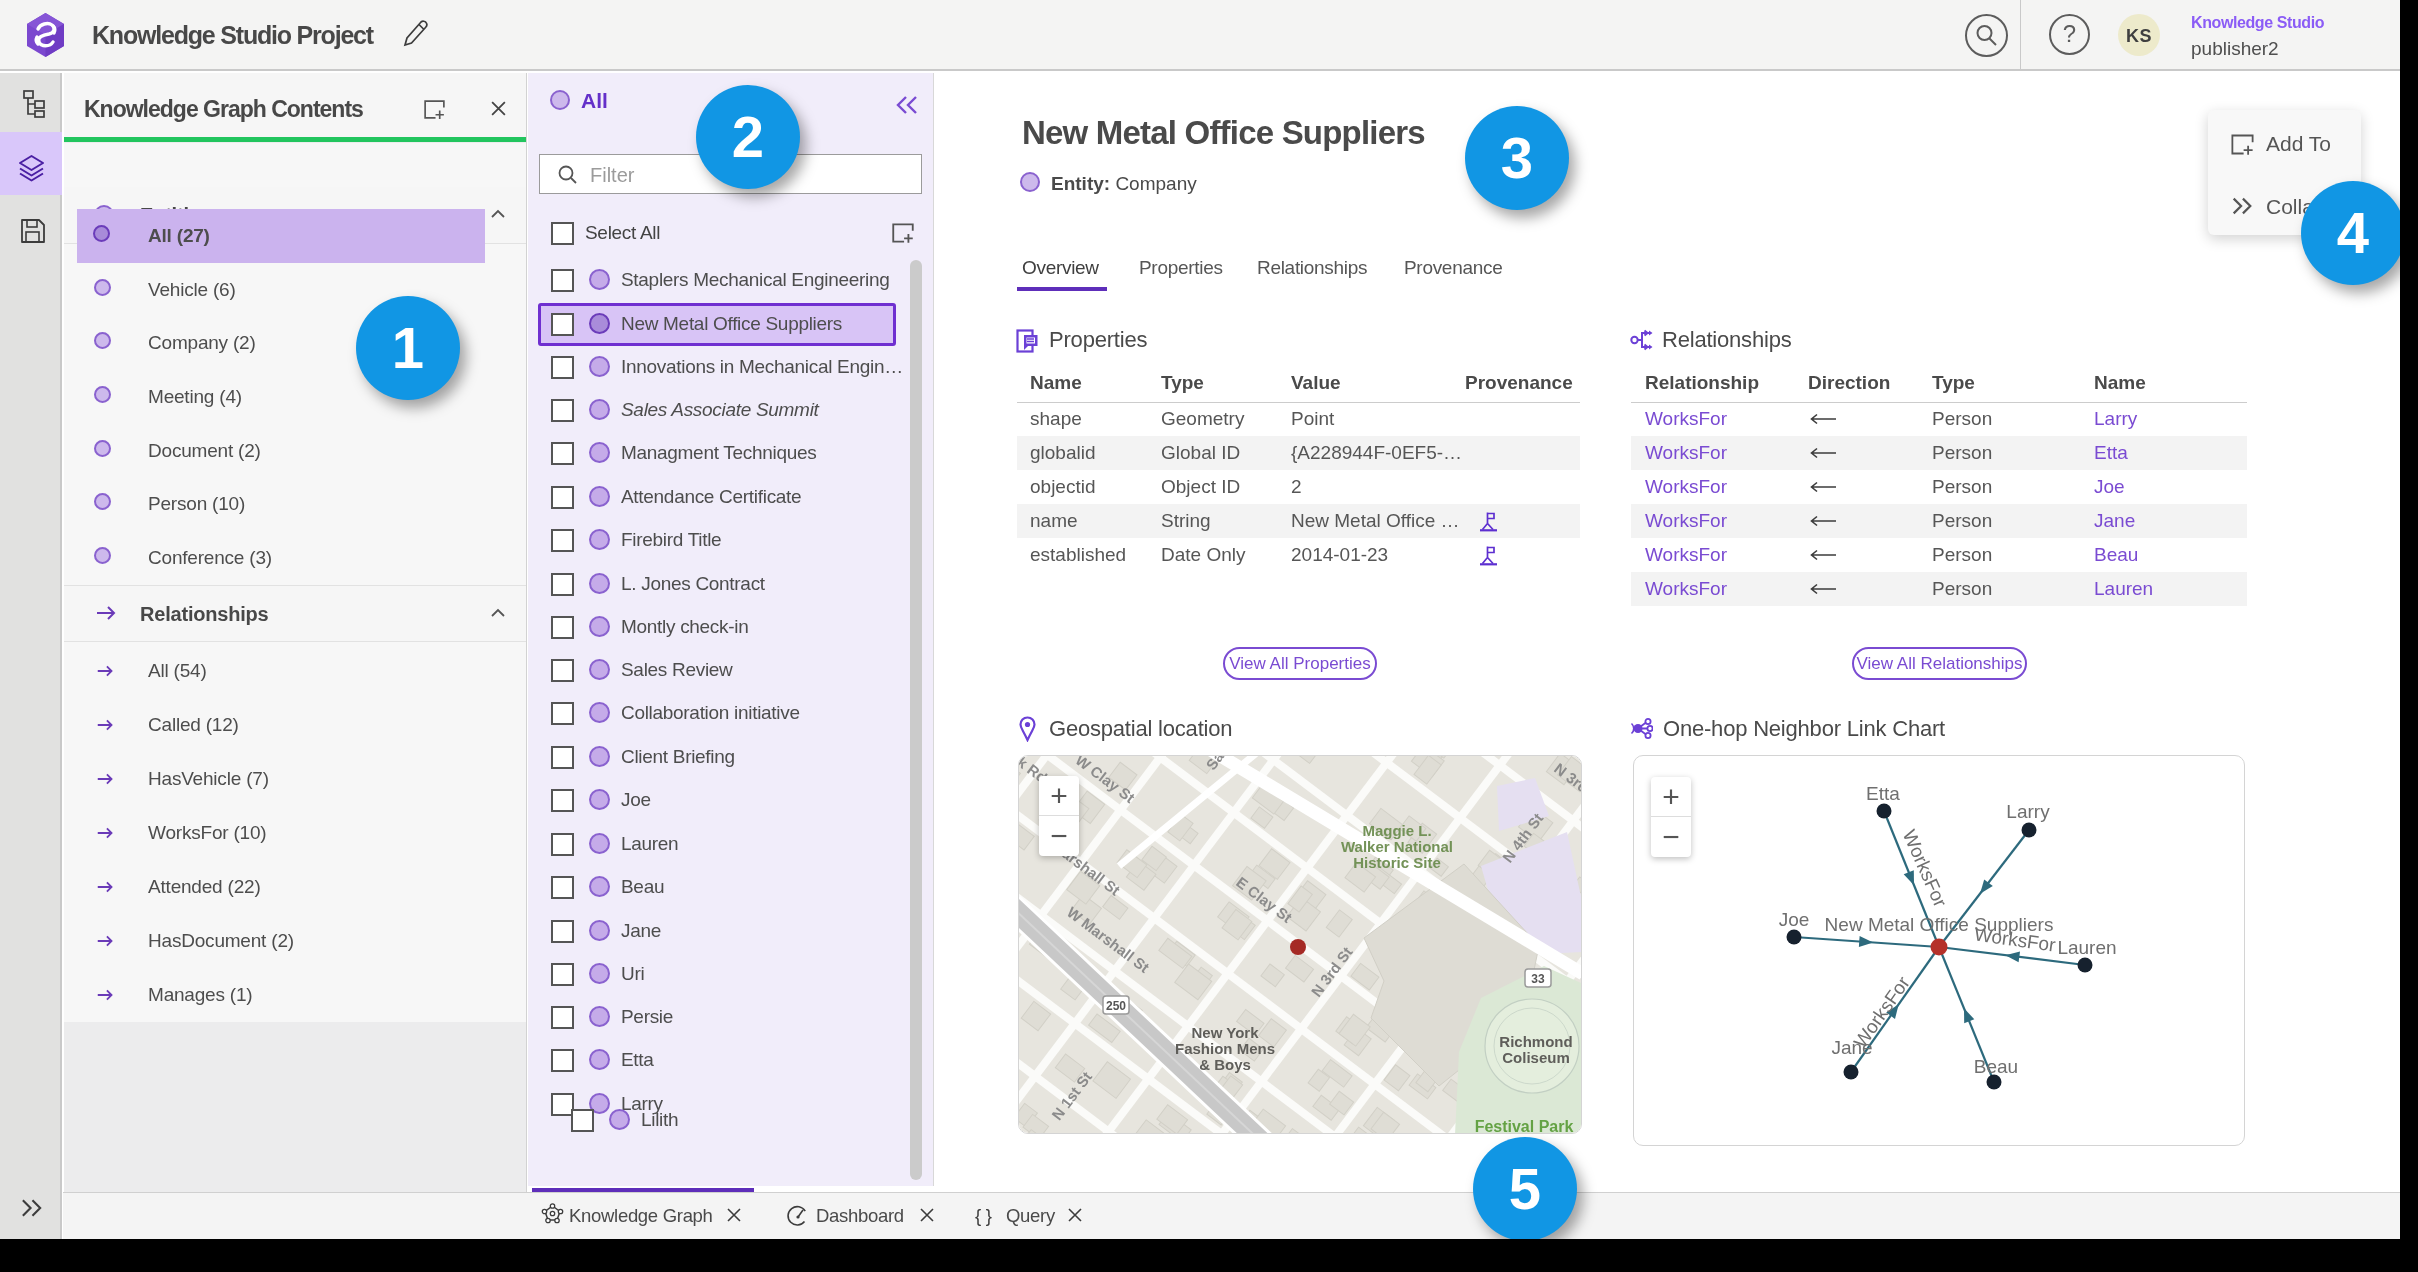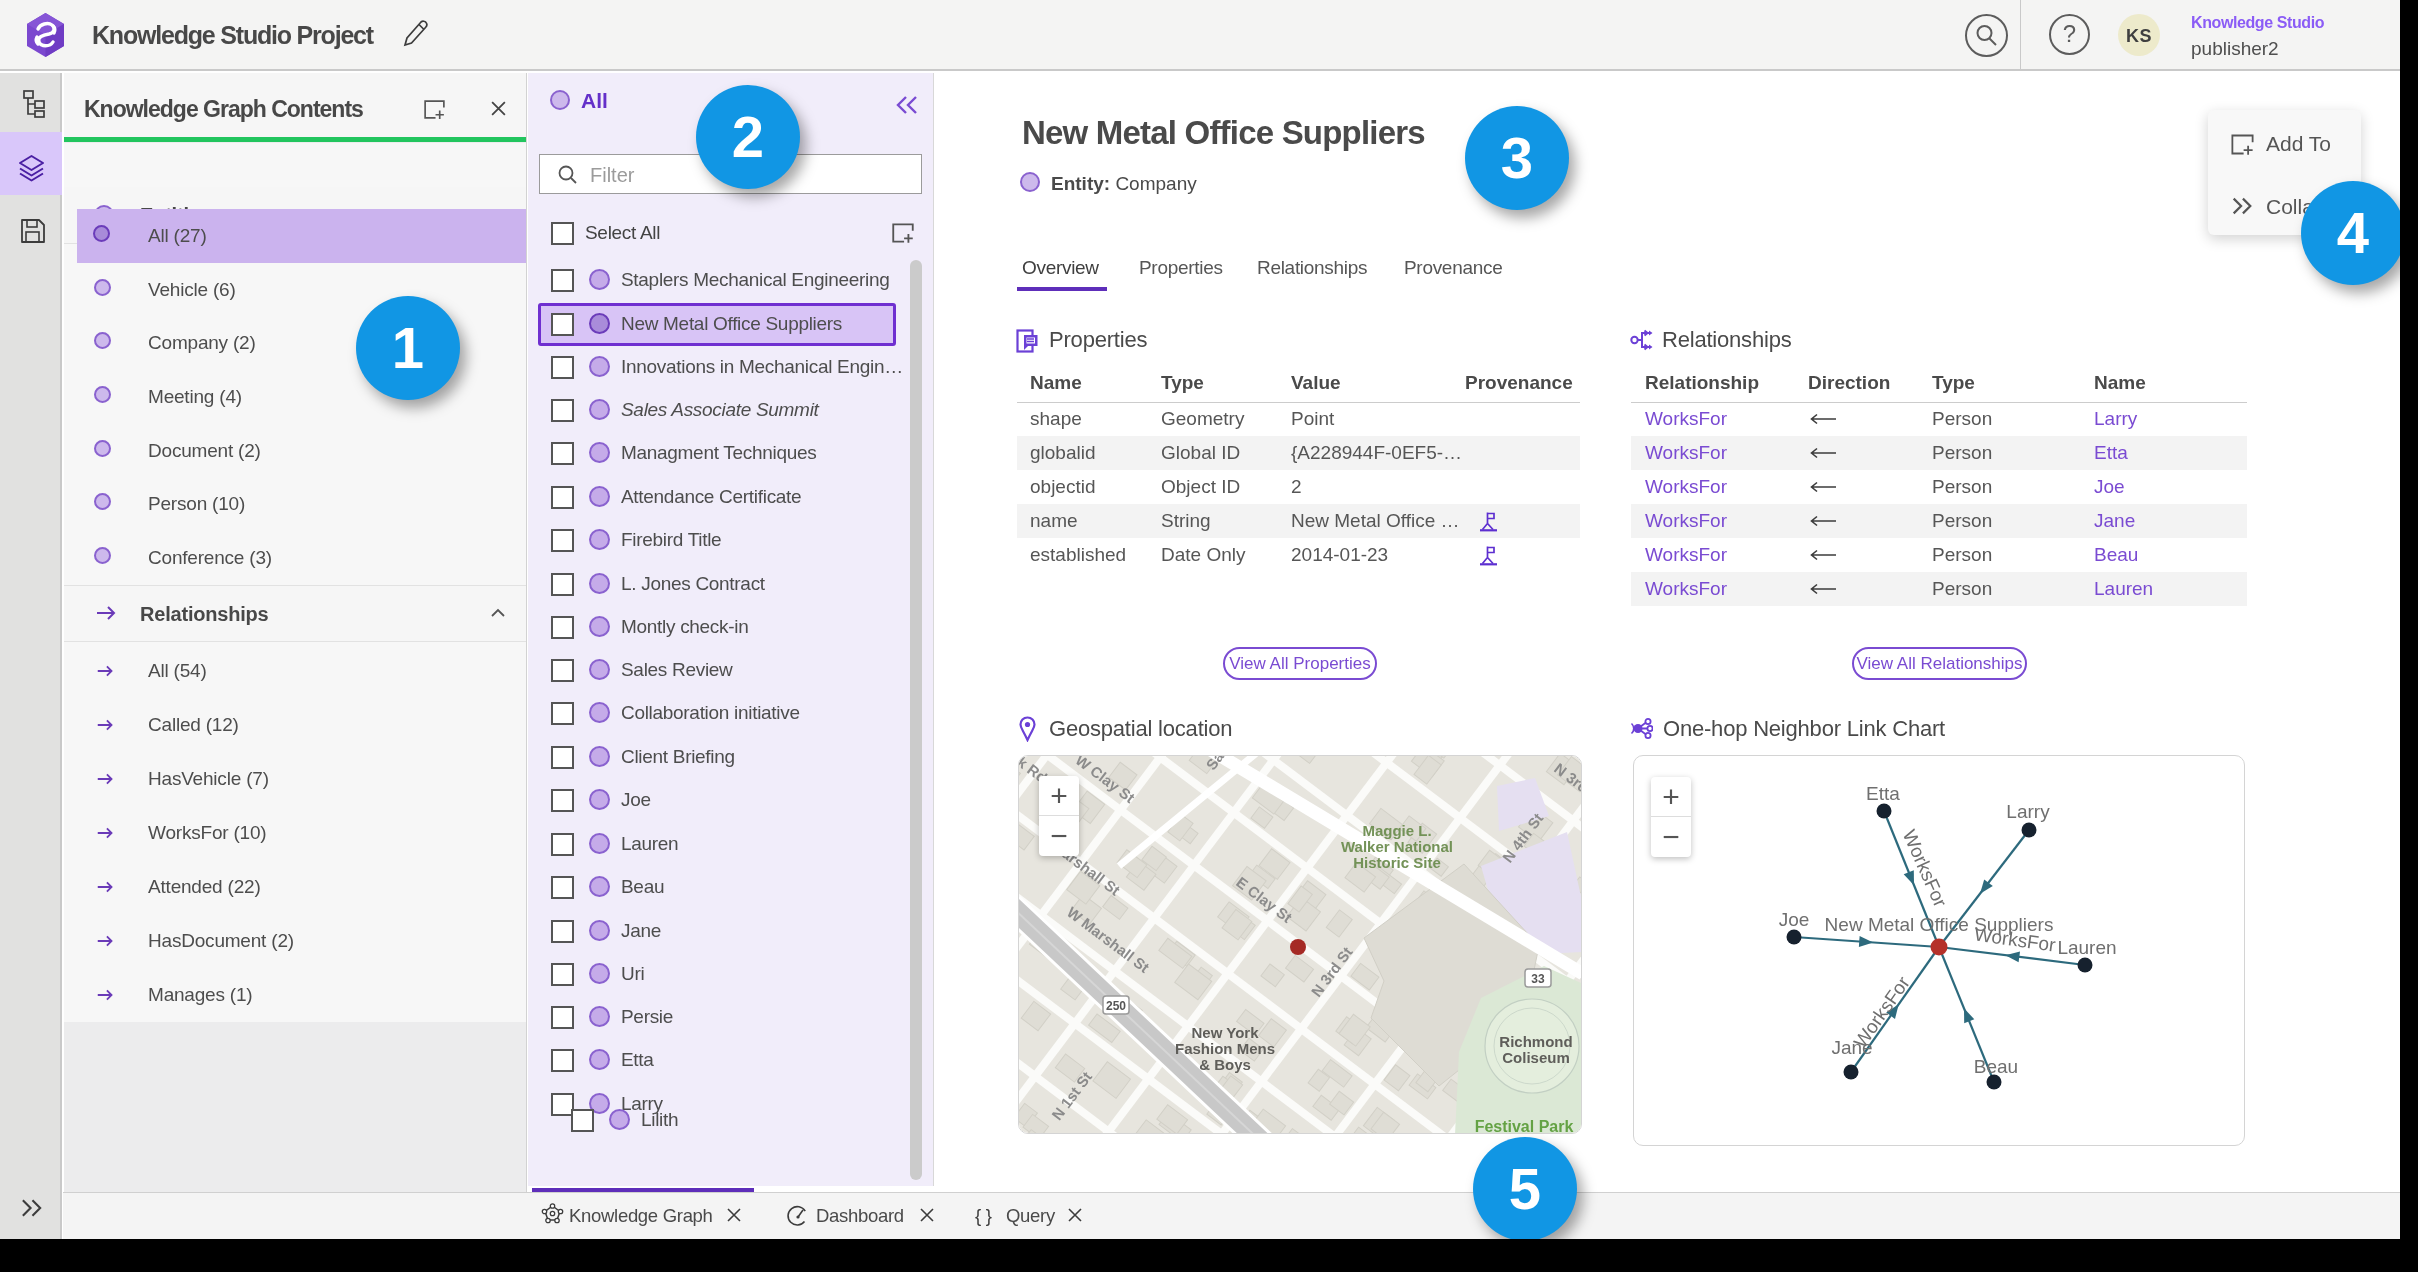--- a/index.html
+++ b/index.html
@@ -16,21 +16,21 @@
 #railsel { position:absolute; left:0; top:59px; width:62px; height:63px; background:#d9c7fa; }
 
 #p1 { position:absolute; left:64px; top:73px; width:463px; height:1166px; background:#ececed; border-right:1px solid #d2d2d2; }
 #p1head { position:absolute; left:0; top:0; width:462px; height:69px; background:#f6f6f6; border-bottom:5px solid #22c55e; }
 #p1head .t { position:absolute; left:20px; top:23px; font-size:23px; font-weight:700; letter-spacing:-1px; color:#484848; }
 #p1body { position:absolute; left:0px; top:70px; width:462px; height:879px; background:#f7f7f7; }
 .grow { position:absolute; left:0; width:462px; height:57px; background:#f6f6f6; border-bottom:1px solid #e2e2e2; }
 .grow .gt { position:absolute; left:76px; top:17px; font-size:20px; font-weight:700; letter-spacing:-0.2px; color:#484848; }
 .irow { position:absolute; left:0; width:462px; height:54px; }
 .irow .it { position:absolute; left:84px; top:16px; font-size:19px; letter-spacing:-0.2px; color:#4d4d4d; }
-.irow.sel { background:#cbb3ee; left:13px; width:449px; } .irow.sel .it { left:71px; } .irow.sel .dot { left:16px; }
+.irow.sel { background:#cbb3ee; left:13px; width:408px;font-weight:bold; } .irow.sel .it { left:71px; } .irow.sel .dot { left:16px; }
 .dot { position:absolute; left:30px; width:17px; height:17px; border-radius:50%; background:#cdb9ec; border:2px solid #8a62cf; }
 .dot.dk { background:#a88bd9; border-color:#6b3cba; }
 .caret { position:absolute; right:20px; top:20px; width:16px; height:16px; }
 
 #p2 { position:absolute; left:528px; top:73px; width:406px; height:1113px; background:#f1edfa; border-right:1px solid #d8d8d8; }
 #p2 .hdot { position:absolute; left:22px; top:17px; width:20px; height:20px; border-radius:50%; background:#cdb9ec; border:2px solid #8a62cf; }
 #p2 .alltxt { position:absolute; left:53px; top:16px; font-size:21px; font-weight:700; color:#6430c9; }
 #filter { position:absolute; left:11px; top:81px; width:383px; height:40px; background:#fff; border:1px solid #9b9b9b; }
 #filter .ph { position:absolute; left:50px; top:9px; font-size:20px; color:#9b9b9b; }
 .cbx { position:absolute; left:23px; width:23px; height:23px; border:2px solid #555; background:#fff; }

